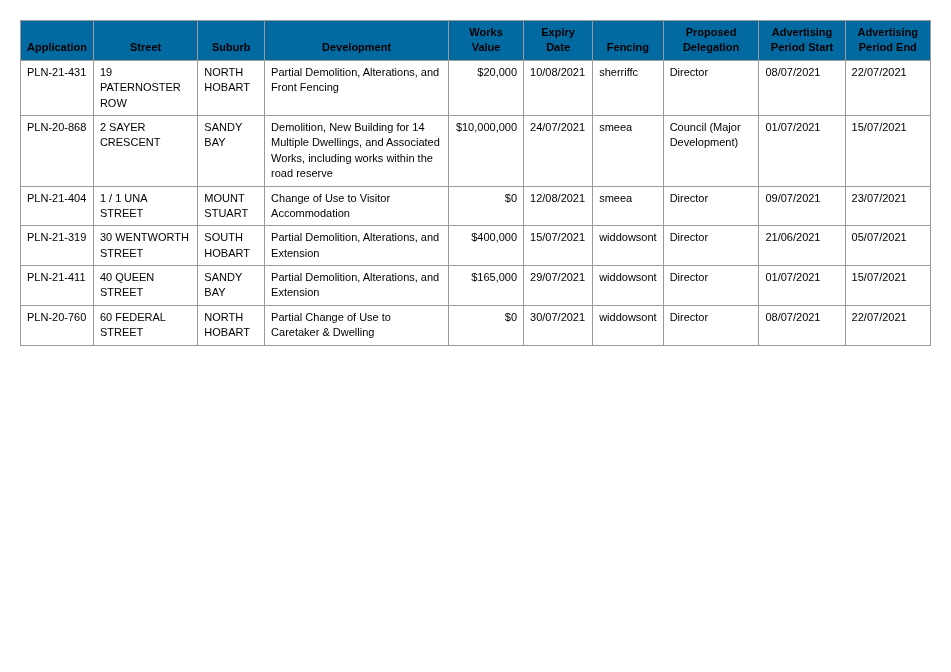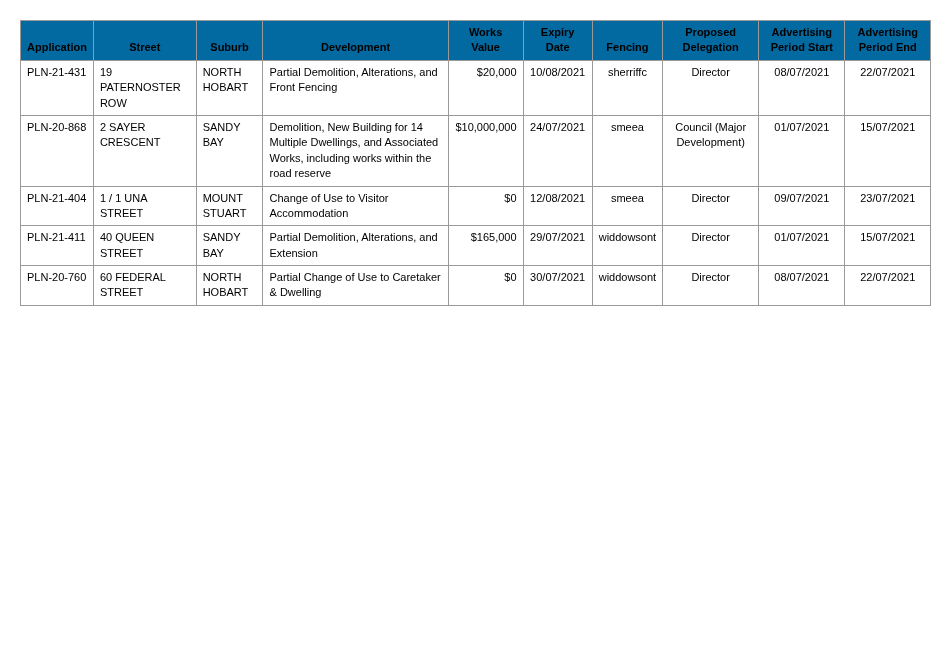--- a/index.html
+++ b/index.html
@@ -28,21 +28,21 @@
     th {
       text-align: center;
       font-weight: bold;
       background: #0369a1;
       vertical-align: bottom;
     }
     td {
       background: #fff;
     }
     td.center {
-      text-align: center;
+      text-align: left;
     }
     td.right {
       text-align: right;
     }
   </style>
 </head>
 <body>
 
 <div class="table-container">
   <table>
@@ -91,20 +91,32 @@
           <td>MOUNT STUART</td>
           <td>Change of Use to Visitor Accommodation</td>
           <td class="right">$0</td>
           <td class="center">12/08/2021</td>
           <td class="center">smeea</td>
           <td class="center">Director</td>
           <td class="center">09/07/2021</td>
           <td class="center">23/07/2021</td>
         </tr>
         <tr>
+          <td>PLN-21-319</td>
+          <td>30  WENTWORTH STREET</td>
+          <td>SOUTH HOBART</td>
+          <td>Partial Demolition, Alterations, and Extension</td>
+          <td class="right">$400,000</td>
+          <td class="center">15/07/2021</td>
+          <td class="center">widdowsont</td>
+          <td class="center">Director</td>
+          <td class="center">21/06/2021</td>
+          <td class="center">05/07/2021</td>
+        </tr>
+        <tr>
           <td>PLN-21-411</td>
           <td>40  QUEEN STREET</td>
           <td>SANDY BAY</td>
           <td>Partial Demolition, Alterations, and Extension</td>
           <td class="right">$165,000</td>
           <td class="center">29/07/2021</td>
           <td class="center">widdowsont</td>
           <td class="center">Director</td>
           <td class="center">01/07/2021</td>
           <td class="center">15/07/2021</td>

